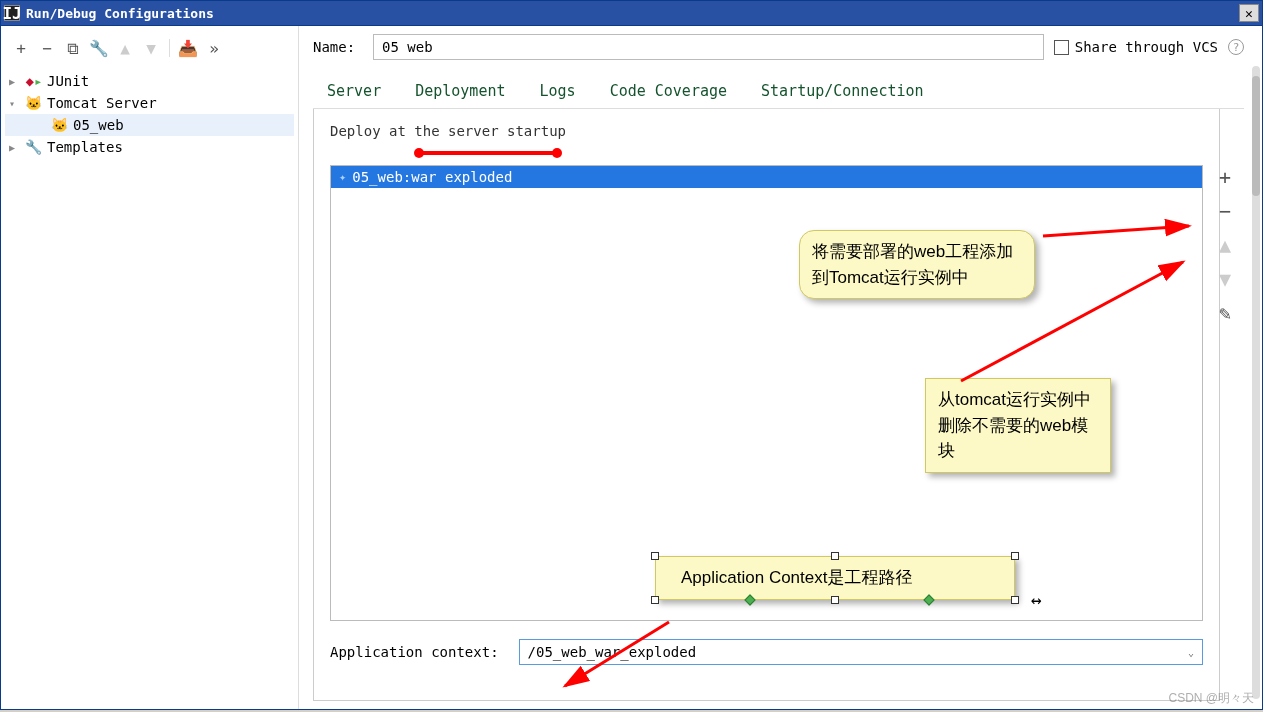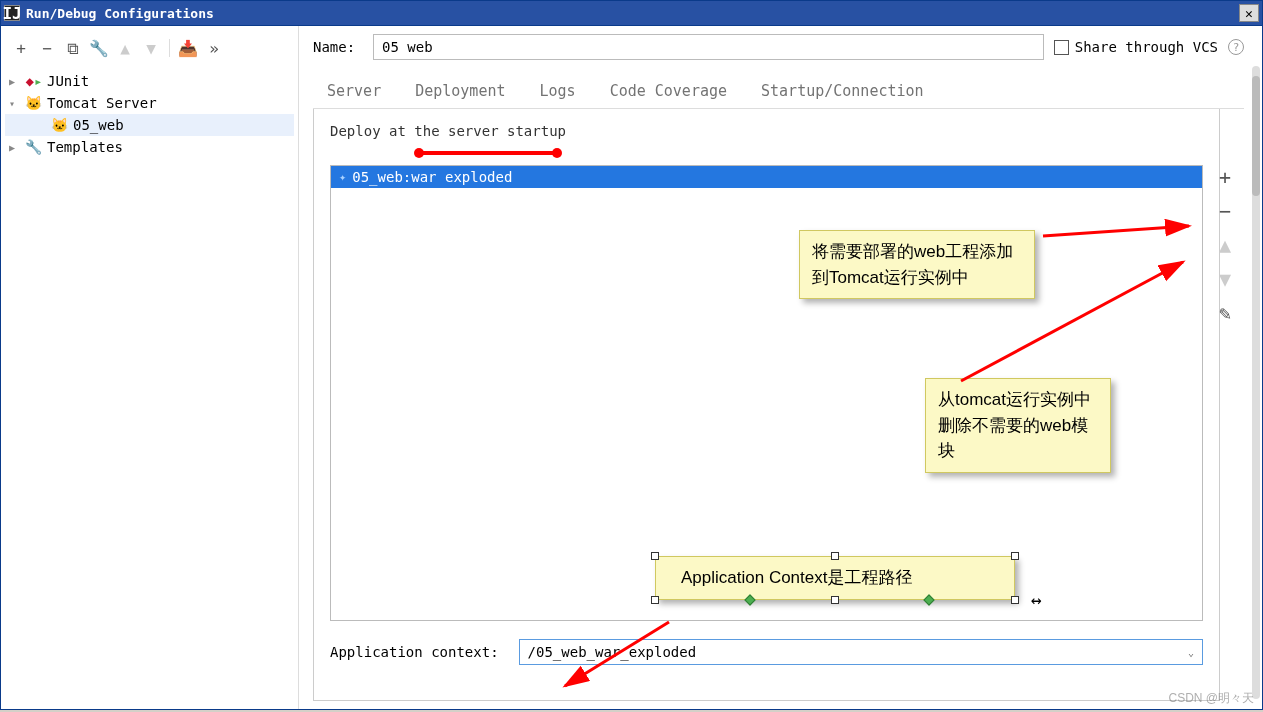--- a/index.html
+++ b/index.html
@@ -98,21 +98,21 @@
     .help-circle {
       width: 16px; height: 16px; border: 1.5px solid #999; border-radius: 50%;
       color: #999; font-size: 11px; display: flex; align-items: center; justify-content: center;
       margin-left: 4px;
     }
     .tabs {
       display: flex; gap: 34px; padding: 8px 14px 8px 14px;
       font-family: Consolas, monospace; font-size: 15px;
       border-bottom: 1px solid #ddd;
     }
-    .tab { cursor: pointer; color: #737373; }
+    .tab { cursor: pointer; color: #14532d; }
     .main-area {
       flex: 1; border: 1px solid #ccc; border-top: none;
       padding: 14px 16px; position: relative;
       margin-right: 24px;
     }
     .deploy-label {
       font-family: Consolas, monospace; font-size: 14px; color: #333;
       margin-bottom: 26px;
     }
     .artifact-box {
@@ -149,21 +149,21 @@
     
     .note {
       position: absolute;
       background: #fcf9c6;
       border: 1px solid #d0c860;
       box-shadow: 4px 4px 6px rgba(0,0,0,0.3);
       padding: 8px 12px;
       font-size: 17px; line-height: 1.5;
       font-family: "Microsoft YaHei", sans-serif;
     }
-    .note1 { left: 798px; top: 204px; width: 236px; }
+    .note1 { left: 798px; top: 204px; width: 236px; border-radius: 15px; }
     .note2 { left: 924px; top: 352px; width: 186px; }
     .note3 { left: 654px; top: 530px; width: 360px; position:absolute;padding-left:25px; }
     .sel-handle {
       width: 8px; height: 8px; background:#fff; border:1px solid #333; position:absolute;
     }
     .sel-handle.g { background:#4caf50; border-color:#2e7d32; transform:rotate(45deg); }
     .resize-arrow {
       position: absolute; font-size: 18px; color:#000;
     }
     svg.arrow { position: absolute; pointer-events: none; }

